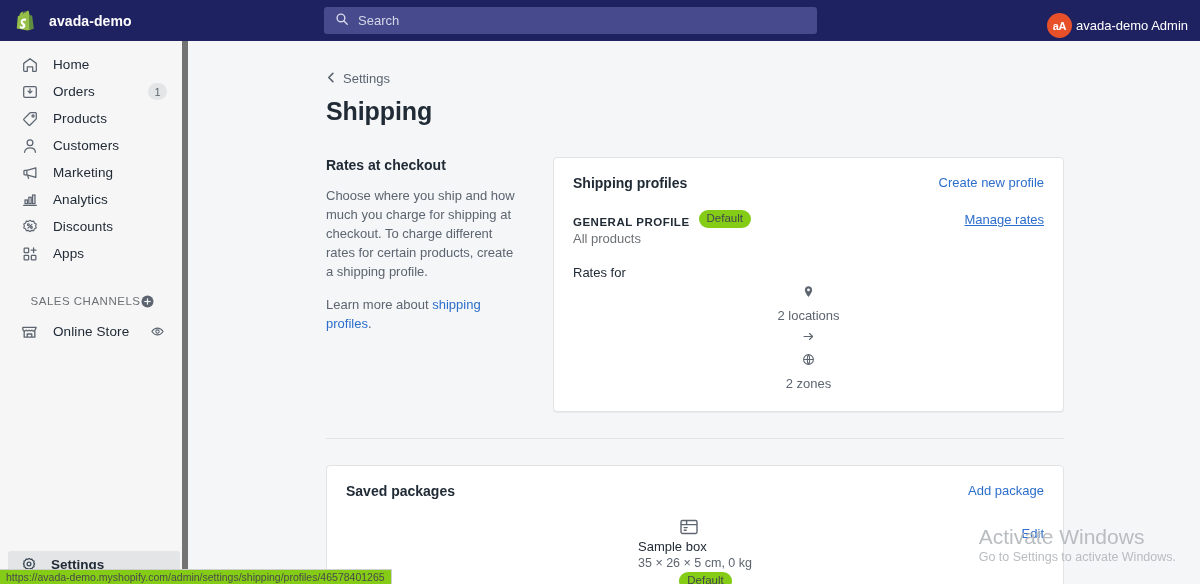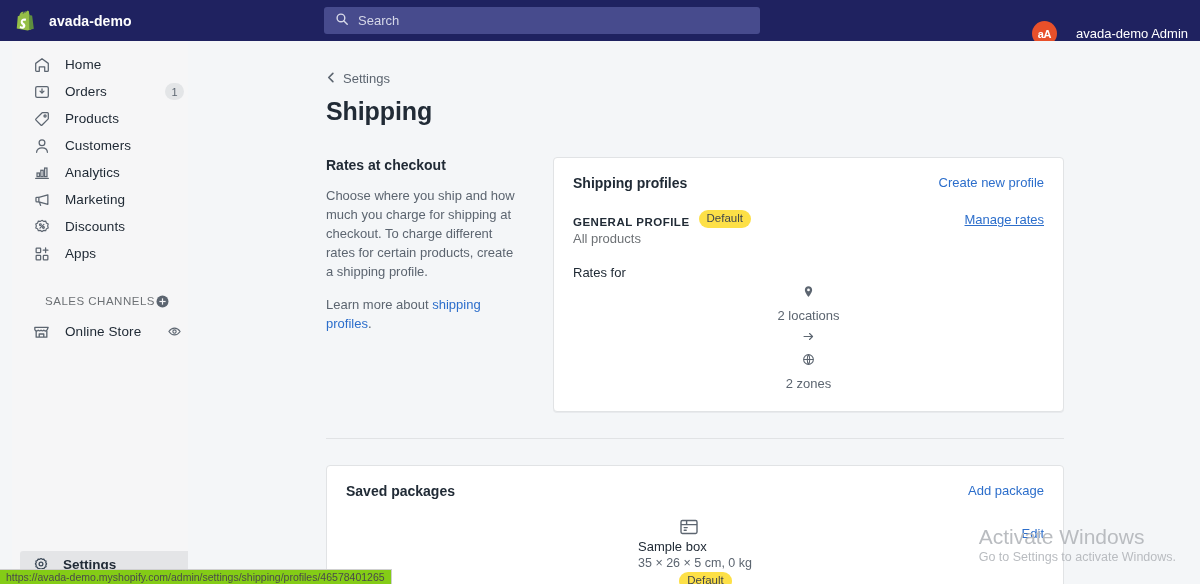--- a/index.html
+++ b/index.html
@@ -12,41 +12,41 @@
 
   
   .topbar {
     position: absolute; top: 0; left: 0; width: 1200px; height: 41px;
     background: #1f2260; display: flex; align-items: center;
   }
   .brand { display: flex; align-items: center; gap: 11px; padding-left: 13px; width: 310px; }
   .shopify-logo { width: 25px; height: 25px; display: block; }
   .brand-name { color: #ffffff; font-size: 14px; font-weight: 600; letter-spacing: .1px; }
   .searchbox {
-    width: 436px; height: 27px; background: #474b8d; border-radius: 3px;
+    width: 493px; height: 27px; background: #474b8d; border-radius: 3px;
     display: flex; align-items: center; gap: 9px; padding-left: 11px;
     margin-left: 14px;
   }
   .searchbox svg { width: 14px; height: 14px; flex: 0 0 auto; }
   .search-placeholder { color: #d5d7e8; font-size: 13px; }
   .user {
-    position: absolute; right: 12px; top: 8px; height: 51px;
-    display: flex; align-items: center; gap: 19px;
+    position: absolute; right: 12px; top: 0; height: 51px;
+    display: flex; align-items: center; gap: 4px;
   }
   .avatar {
     width: 25px; height: 25px; border-radius: 50%; background: #e8502a;
     color: #fff; font-size: 11px; font-weight: 600;
     display: flex; align-items: center; justify-content: center; letter-spacing: -0.2px;
   }
   .user-name { color: #ffffff; font-size: 13px; }
 
   
   .sidebar {
-    position: absolute; top: 41px; left: 12px; width: 188px; height: 543px;
-    background: #f6f6f7; border-right: 1px solid #737373;
+    position: absolute; top: 41px; left: 0; width: 188px; height: 543px;
+    background: #f6f6f7; border-right: 6px solid #737373;
   }
   .nav { padding-top: 11px; }
   .nav-item {
     height: 25px; display: flex; align-items: center; gap: 14px;
     padding: 0 12px 0 12px; margin: 0 8px 0 8px; border-radius: 3px;
     position: relative;
   }
   .nav-item .ico { width: 19px; height: 19px; flex: 0 0 auto; display: flex; align-items: center; justify-content: center; }
   .nav-item .ico svg { width: 18px; height: 18px; }
   .nav-label { font-size: 13.5px; color: #212b36; letter-spacing: .1px; }
@@ -111,21 +111,21 @@
   }
   .card-pad { padding: 17px 19px 20px 19px; }
   .card-head { display: flex; align-items: flex-start; justify-content: space-between; }
   .card-title { font-size: 14px; font-weight: 700; color: #212b36; }
   .card-action { font-size: 13px; color: #2c6ecb; text-decoration: none; }
   .card-action.hovered { text-decoration: underline; }
 
   .profile-row { display: flex; align-items: flex-end; gap: 9px; margin-top: 19px; }
   .profile-name { font-size: 11.5px; font-weight: 700; color: #212b36; letter-spacing: .5px; }
   .pill {
-    background: #fde047; color: #42474c; font-size: 11.5px;
+    background: #84cc16; color: #42474c; font-size: 11.5px;
     border-radius: 10px; padding: 2px 8px 3px 8px; line-height: 13px;
   }
   .profile-sub { font-size: 13px; color: #6d7175; margin-top: 3px; }
   .rates-label { font-size: 13px; color: #212b36; margin-top: 19px; }
   .rates-meta { display: flex; align-items: center; gap: 7px; margin-top: 5px; font-size: 13px; color: #5c6570; flex-direction: column; }
   .rates-meta svg { width: 13px; height: 13px; }
 
   .pkg-row { display: flex; align-items: center; margin-top: 17px; position: relative; flex-direction: column; }
   .pkg-icon { width: 22px; height: 22px; margin-right: 12px; flex: 0 0 auto; }
   .pkg-name { font-size: 13px; color: #212b36; line-height: 17px; }
@@ -213,39 +213,39 @@
         <svg viewBox="0 0 20 20" fill="none" stroke="#5c6570" stroke-width="1.4">
           <circle cx="10" cy="6.5" r="3.2"></circle>
             <path d="M4 17c0-3.2 2.7-5 6-5s6 1.8 6 5" stroke-linecap="round"></path>
         </svg>
       </span>
       <span class="nav-label">Customers</span>
     </div>
 
     <div class="nav-item">
       <span class="ico">
+        <svg viewBox="0 0 20 20" fill="none" stroke="#5c6570" stroke-width="1.4" stroke-linejoin="round">
+          <path d="M16.5 4.2v10.6L6.5 12V7z"></path>
+            <path d="M6.5 7H4.3a1 1 0 0 0-1 1v3a1 1 0 0 0 1 1h2.2"></path>
+            <path d="M7.2 12.3l1.4 4.2"></path>
+        </svg>
+      </span>
+      <span class="nav-label">Marketing</span>
+    </div>
+
+    <div class="nav-item">
+      <span class="ico">
         <svg viewBox="0 0 20 20" fill="none" stroke="#5c6570" stroke-width="1.4" stroke-linecap="round">
           <path d="M3 16h14"></path>
             <rect x="4.5" y="10" width="2.6" height="4"></rect>
             <rect x="8.7" y="7" width="2.6" height="7"></rect>
             <rect x="12.9" y="4.5" width="2.6" height="9.5"></rect>
         </svg>
       </span>
       <span class="nav-label">Analytics</span>
-    </div>
-
-    <div class="nav-item">
-      <span class="ico">
-        <svg viewBox="0 0 20 20" fill="none" stroke="#5c6570" stroke-width="1.4" stroke-linejoin="round">
-          <path d="M16.5 4.2v10.6L6.5 12V7z"></path>
-            <path d="M6.5 7H4.3a1 1 0 0 0-1 1v3a1 1 0 0 0 1 1h2.2"></path>
-            <path d="M7.2 12.3l1.4 4.2"></path>
-        </svg>
-      </span>
-      <span class="nav-label">Marketing</span>
     </div>
 
     <div class="nav-item">
       <span class="ico">
         <svg viewBox="0 0 20 20" fill="none" stroke="#5c6570" stroke-width="1.3">
           <path d="M10 2.6l1.9 1.2 2.2-.3 .8 2.1 2 1-.6 2.2.6 2.2-2 1-.8 2.1-2.2-.3L10 15l-1.9-1.2-2.2.3-.8-2.1-2-1 .6-2.2-.6-2.2 2-1 .8-2.1 2.2.3z"></path>
           <circle cx="8.2" cy="7.4" r="1"></circle>
             <circle cx="11.6" cy="10.6" r="1"></circle>
             <path d="M12.1 7L7.7 11.2" stroke-linecap="round"></path>
         </svg>

